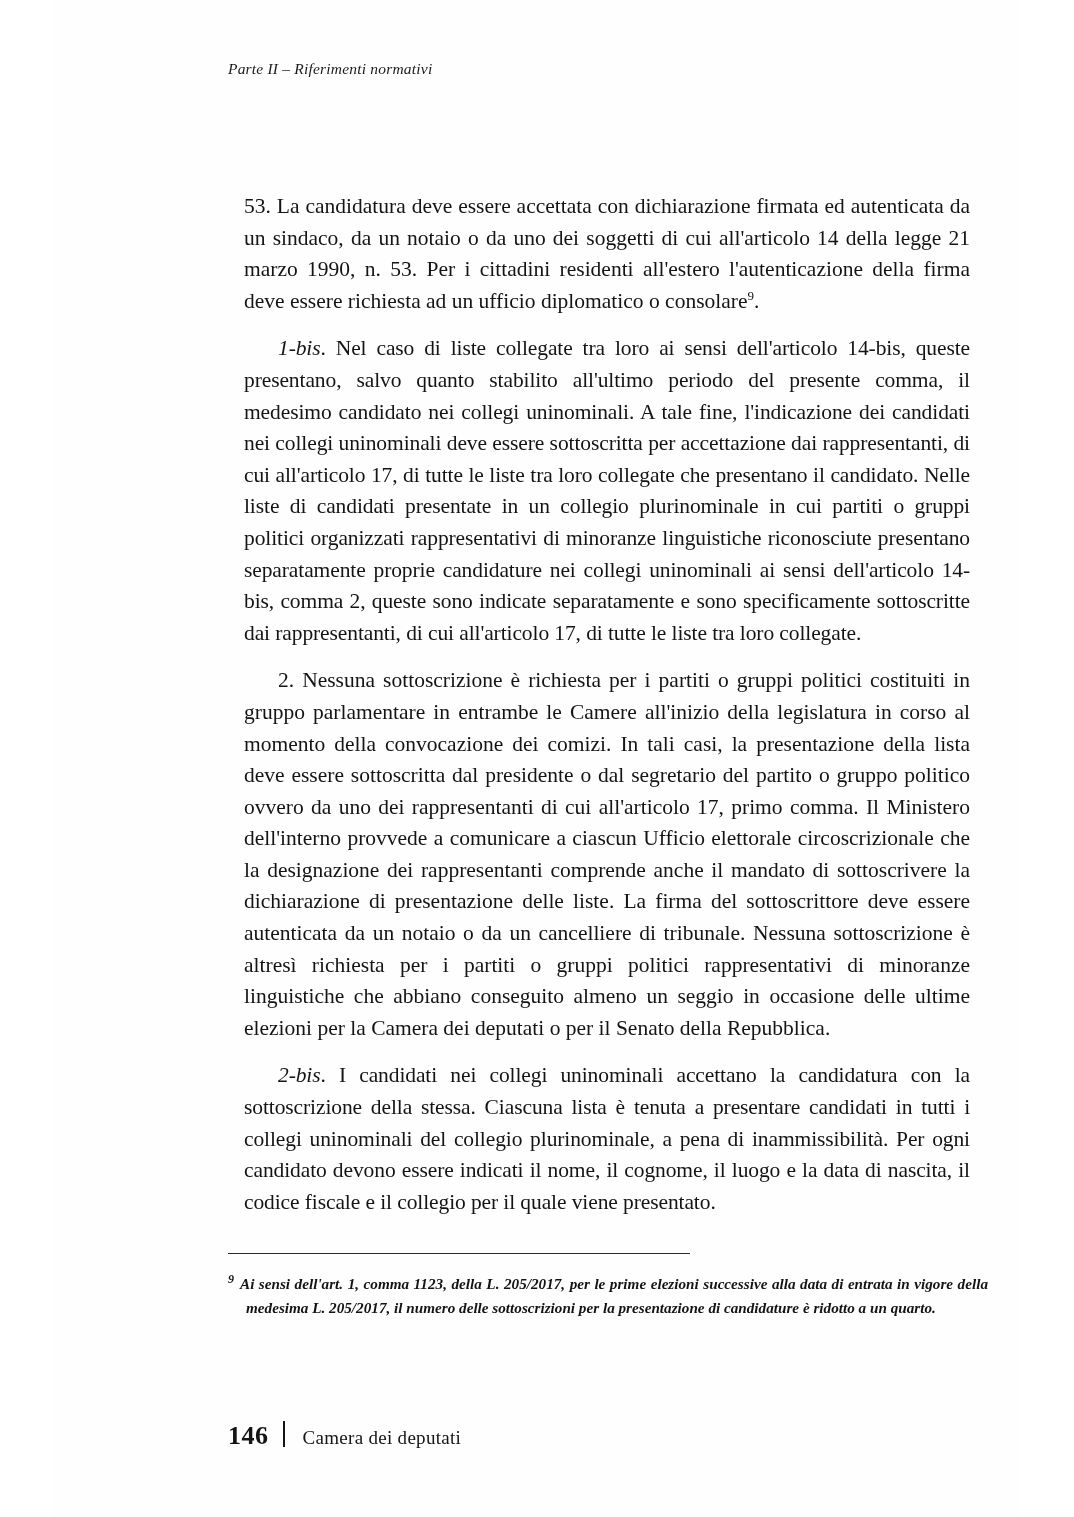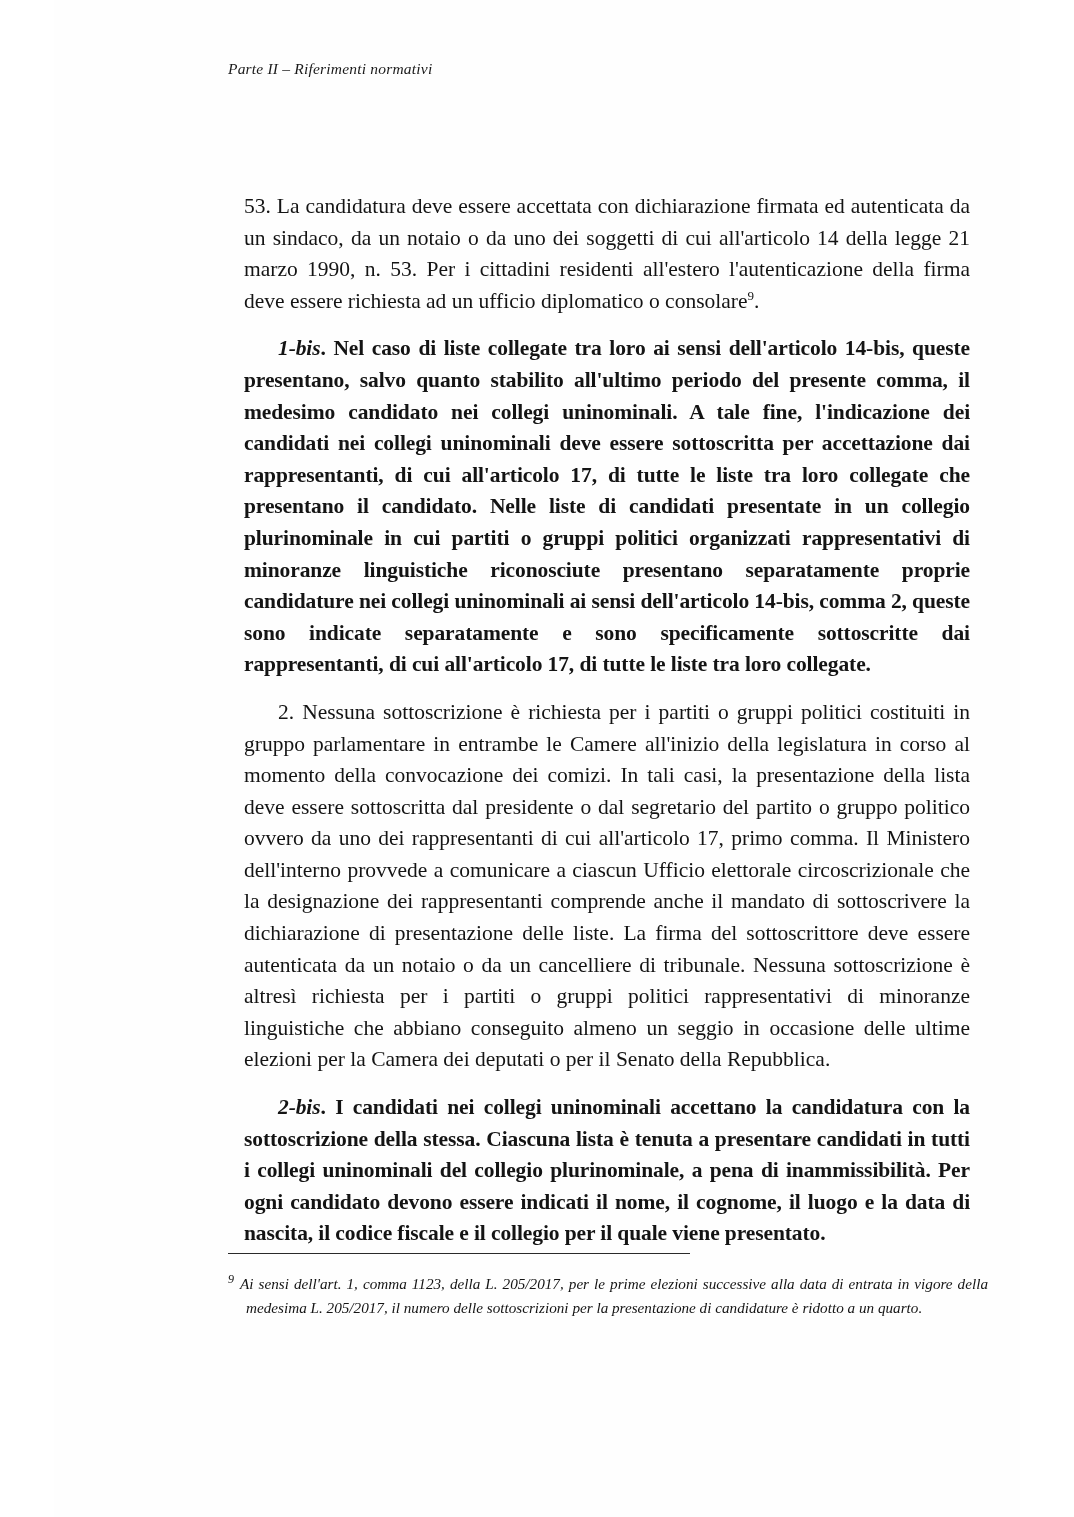--- a/index.html
+++ b/index.html
@@ -37,21 +37,21 @@
     font-size: 21.5px;
     line-height: 31.6px;
     text-align: justify;
     text-justify: inter-word;
     hyphens: manual;
   }
   p.para.indent {
     text-indent: 34px;
   }
   p.bold {
-    font-weight: bold;
+    font-weight: normal;
     letter-spacing: -0.1px;
   }
   .it { font-style: italic; }
   sup.fnref {
     font-size: 13px;
     vertical-align: super;
     line-height: 0;
   }
   .footnote-rule {
     position: absolute;
@@ -75,20 +75,21 @@
     font-style: italic;
     font-size: 12px;
     vertical-align: super;
     line-height: 0;
     margin-right: 6px;
   }
   .footnote .fbody {
     display: block;
     padding-left: 18px;
     text-indent: -18px;
+    font-weight: bold;
   }
   .page-footer {
     position: absolute;
     bottom: 66px;
     left: 174px;
     display: flex;
     align-items: baseline;
     gap: 0px;
   }
   .folio {
@@ -128,14 +129,19 @@
     <p class="para indent bold"><span class="it">2-bis</span><span>. I candidati nei collegi uninominali accettano la candidatura con la sottoscrizione della stessa. Ciascuna lista è tenuta a presentare candidati in tutti i collegi uninominali del collegio plurinominale, a pena di inammissibilità. Per ogni candidato devono essere indicati il nome, il cognome, il luogo e la data di nascita, il codice fiscale e il collegio per il quale viene presentato.</span></p>
 
   </div>
 
   <div class="footnote-rule"></div>
 
   <div class="footnote">
     <span class="fbody"><span class="fnum">9</span><span>Ai sensi dell'art. 1, comma 1123, della L. 205/2017, per le prime elezioni successive alla data di entrata in vigore della medesima L. 205/2017, il numero delle sottoscrizioni per la presentazione di candidature è ridotto a un quarto.</span></span>
   </div>
 
+  <div class="page-footer">
+    <span class="folio">146</span>
+    <span class="folio-sep"></span>
+    <span class="footer-text">Camera dei deputati</span>
+  </div>
 
 </div>
 
 </body></html>

